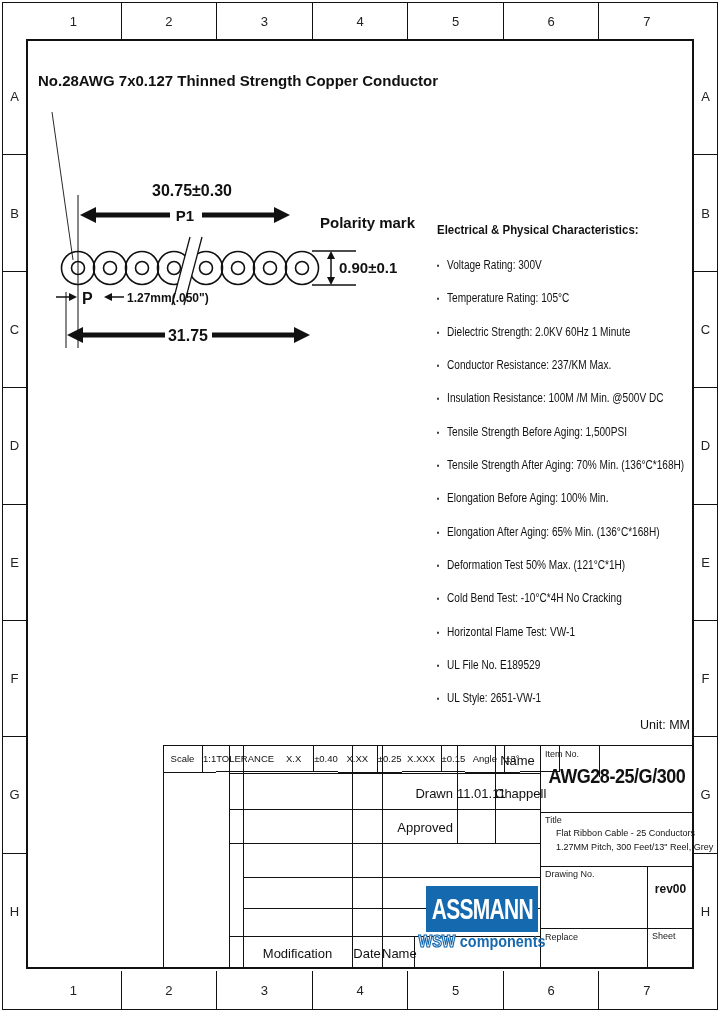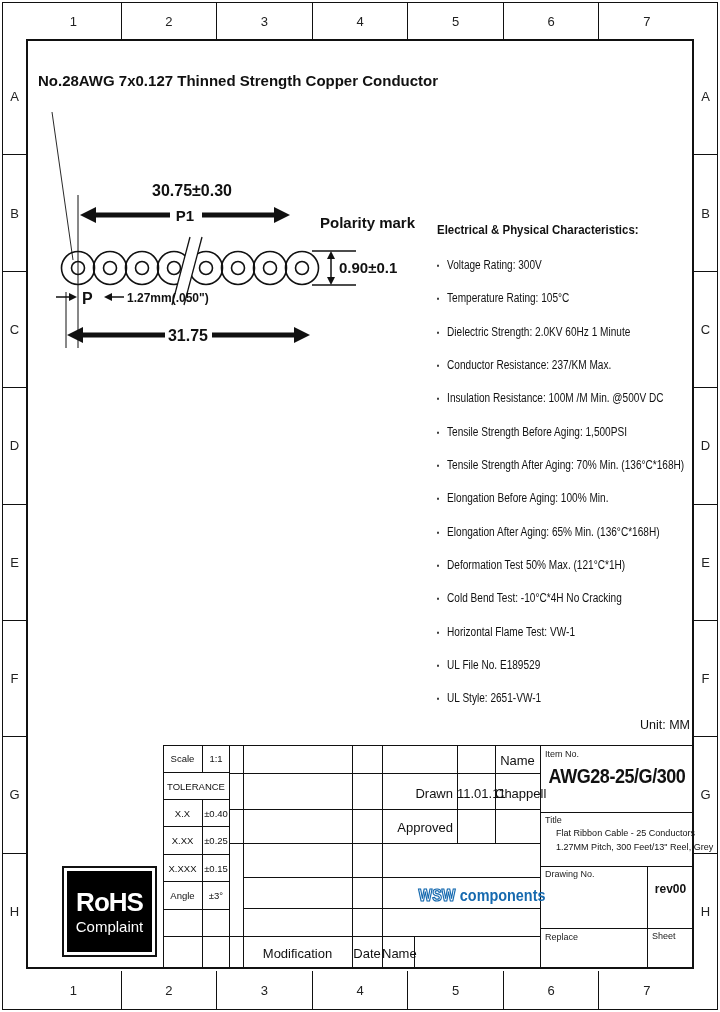--- a/index.html
+++ b/index.html
@@ -30,21 +30,21 @@
                 transform:scaleX(0.88);transform-origin:left top;}
   #char-list{left:437px;top:258px;width:285px;list-style:none;margin:0;padding:0;}
   #char-list li{height:33.35px;white-space:nowrap;font-size:12px;
                 transform:scaleX(0.84);transform-origin:left top;}
   .blt{display:inline-block;width:12px;font-size:8px;vertical-align:1px;}
   #unit-note{left:595px;top:718px;width:95px;text-align:right;font-size:12.5px;}
 
   
   .tb-lbl{position:absolute;font-size:9px;color:#222;}
   .tb-txt{position:absolute;font-size:13px;color:#111;}
-  #tol-table{position:absolute;left:163px;top:745px;width:66px;height:224px;display:flex;flex-direction:column;box-sizing:border-box;}
+  #tol-table{position:absolute;left:163px;top:745px;width:66px;height:224px;display:flex;flex-direction:row;box-sizing:border-box;}
   #tol-table .trow{display:flex;border-bottom:1px solid #111;box-sizing:border-box;font-size:9.5px;}
   #tol-table .trow:last-child{border-bottom:none;}
   .tcell-l{width:40px;border-right:1px solid #111;display:flex;align-items:center;justify-content:center;box-sizing:border-box;}
   .tcell-r{flex:1;display:flex;align-items:center;justify-content:center;}
   .tspan{flex:1;display:flex;align-items:center;justify-content:center;}
 
   #item-no{left:540px;top:765px;width:154px;text-align:center;font-size:20px;font-weight:bold;
            letter-spacing:-0.5px;transform:scaleX(0.9);transform-origin:center top;white-space:nowrap;}
   #title-lines{left:556px;top:826px;width:138px;font-size:9.5px;line-height:1.45;transform:scaleX(0.95);transform-origin:left top;white-space:nowrap;}
   #rev-text{left:647px;top:882px;width:47px;text-align:center;font-size:12px;font-weight:bold;}
@@ -258,27 +258,24 @@
   <div class="tb-lbl" style="left:545px;top:815px;">Title</div>
   <div id="title-lines" class="abs">
     <div>Flat Ribbon Cable - 25 Conductors</div>
     <div>1.27MM Pitch, 300 Feet/13" Reel, Grey</div>
   </div>
   <div class="tb-lbl" style="left:545px;top:869px;">Drawing No.</div>
   <div id="rev-text" class="abs">rev00</div>
   <div class="tb-lbl" style="left:545px;top:932px;">Replace</div>
   <div class="tb-lbl" style="left:652px;top:931px;">Sheet</div>
 
-  <div id="rohs">
-    <div id="rohs-inner">
-      <div id="rohs-title">RoHS</div>
-      <div id="rohs-sub">Complaint</div>
-    </div>
-  </div>
 
   <div id="assmann">
+    <div id="assmann-box" style="background: rgb(21, 105, 175);">
+      <span>ASSMANN</span>
+    </div>
     <div id="assmann-sub" style="color: rgb(21, 105, 175);">
       <span class="wsw">WSW</span>
       <span>components</span>
     </div>
   </div>
 
 </div>
 
 </body></html>

